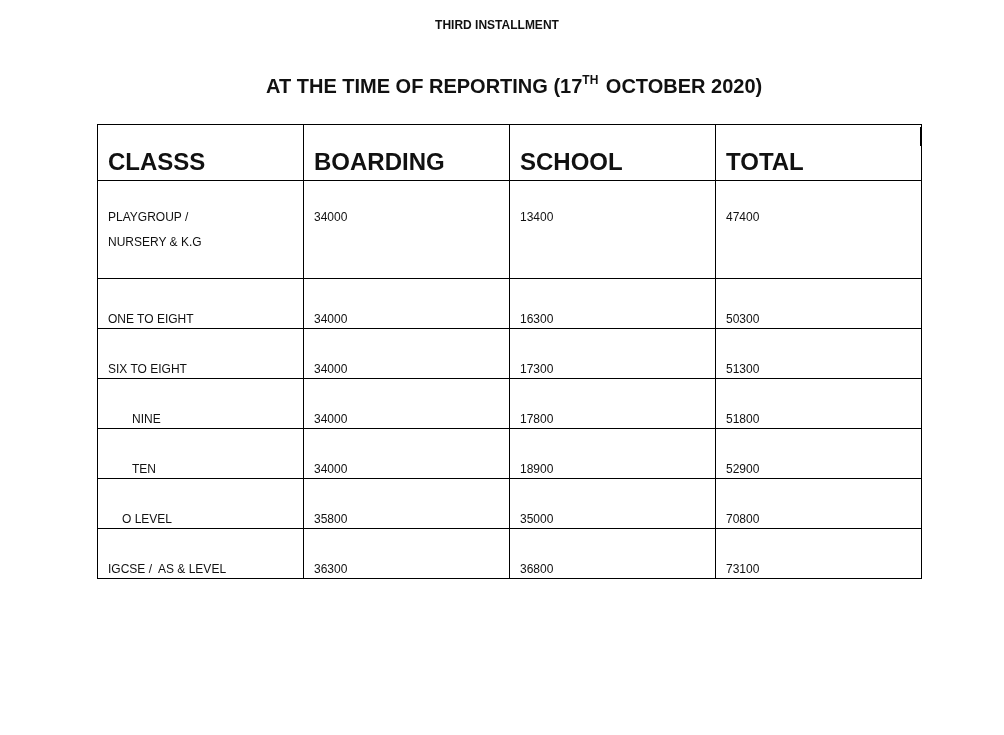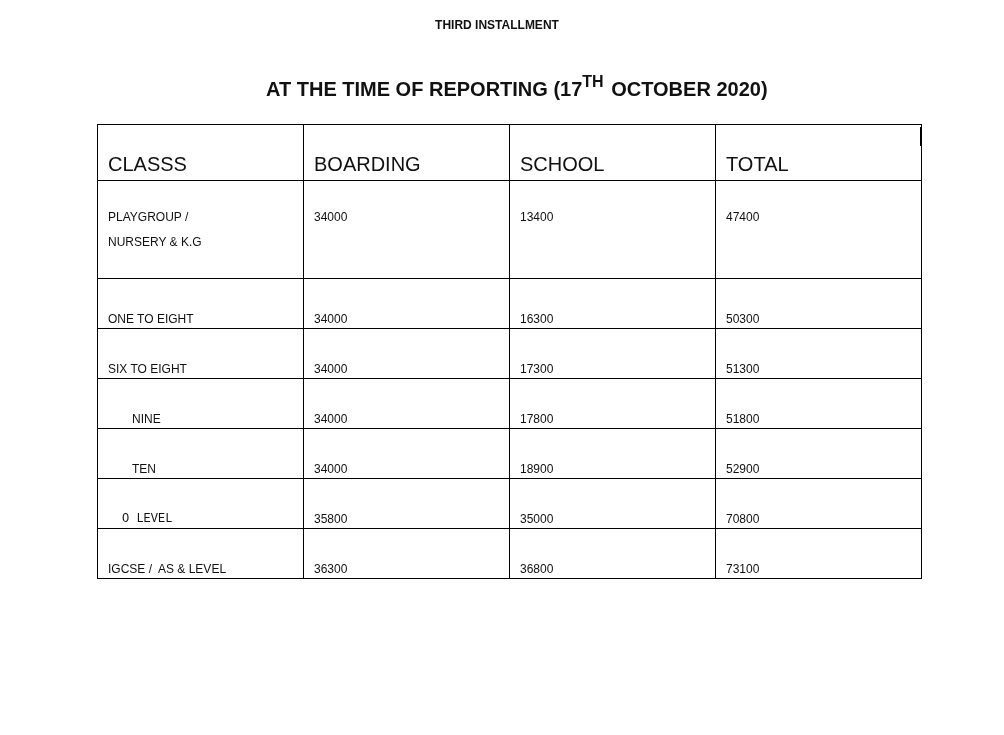--- a/index.html
+++ b/index.html
@@ -1,30 +1,30 @@
 <!DOCTYPE html>
 <html><head>
   <meta charset="utf-8">
   <style>
     html, body { margin: 0; padding: 0; background: #ffffff; }
     body { width: 1004px; height: 735px; position: relative; overflow: hidden;
            font-family: "Liberation Sans", "DejaVu Sans", sans-serif; color: #111; }
     .title { position: absolute; left: 0; width: 994px; text-align: center; font-weight: bold; }
     .title1 { top: 18px; font-size: 12px; }
     .title2 { top: 73px; left: 266px; width: auto; text-align: left; font-size: 20px; }
-    .title2 sup { font-size: 16px; vertical-align: 9px; margin-right: 2px; }
+    .title2 sup { font-size: 12px; vertical-align: 9px; margin-right: 2px; }
     table.fees { position: absolute; left: 97px; top: 124px; border-collapse: collapse; table-layout: fixed; }
     table.fees td, table.fees th { border: 1.5px solid #000; padding: 0 10px; font-size: 12px; text-align: left; font-weight: normal; }
-    table.fees th { font-weight: normal; font-size: 20px; height: 51px; vertical-align: bottom; padding-bottom: 4px; }
+    table.fees th { font-weight: bold; font-size: 24px; height: 51px; vertical-align: bottom; padding-bottom: 4px; }
     .c0 { width: 185px; } .c1 { width: 185px; } .c2 { width: 185px; } .c3 { width: 185px; }
     tr.row td { height: 47px; vertical-align: bottom; padding-bottom: 2px; }
     tr.row.first td { height: 73px; vertical-align: top; padding-top: 24px; padding-bottom: 0; line-height: 25px; }
     tr.row.first td.num { padding-top: 24px; }
     .indent1 { padding-left: 34px !important; }
-    .indent2 { padding-left: 24px !important; font-family: Liberation Mono, monospace; }
+    .indent2 { padding-left: 24px !important; }
     .cursor { position: absolute; left: 920px; top: 127px; width: 2px; height: 19px; background: #000; }
   </style>
 </head>
 <body>
 
 <div class="title title1">THIRD INSTALLMENT</div>
 <div class="title title2"><span>AT THE TIME OF REPORTING (17</span><sup>TH</sup><span> OCTOBER 2020)</span></div>
 
 <div class="cursor"></div>
 

